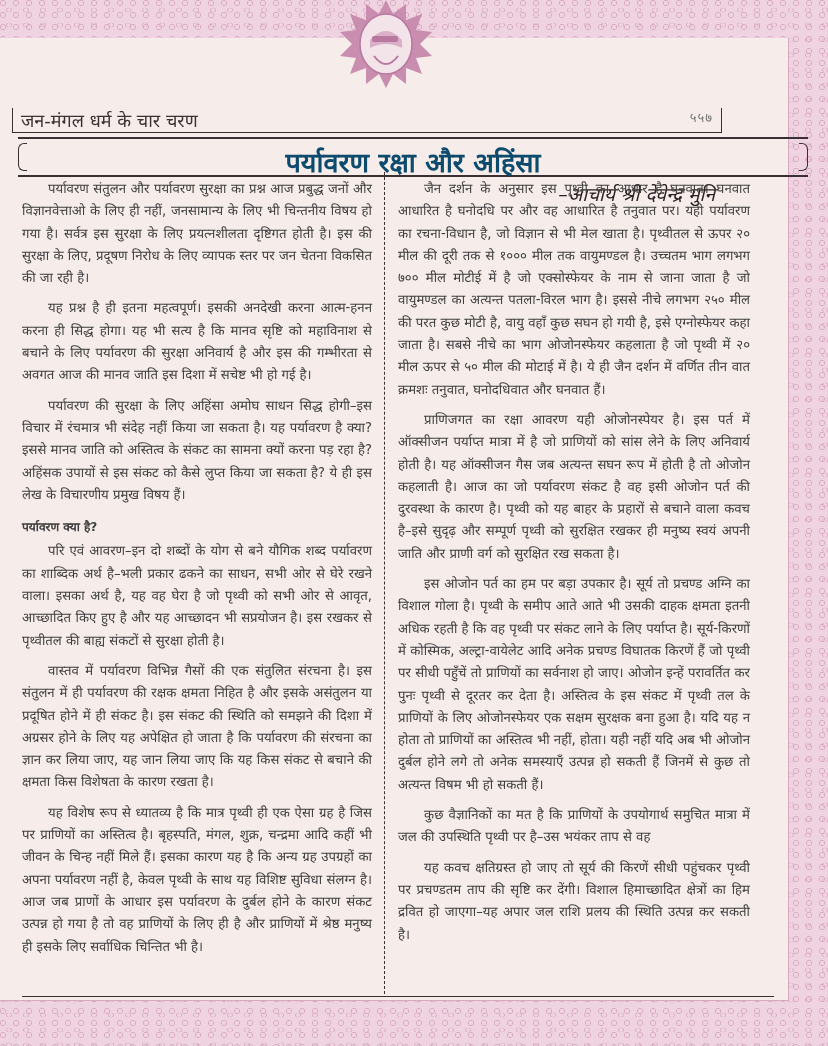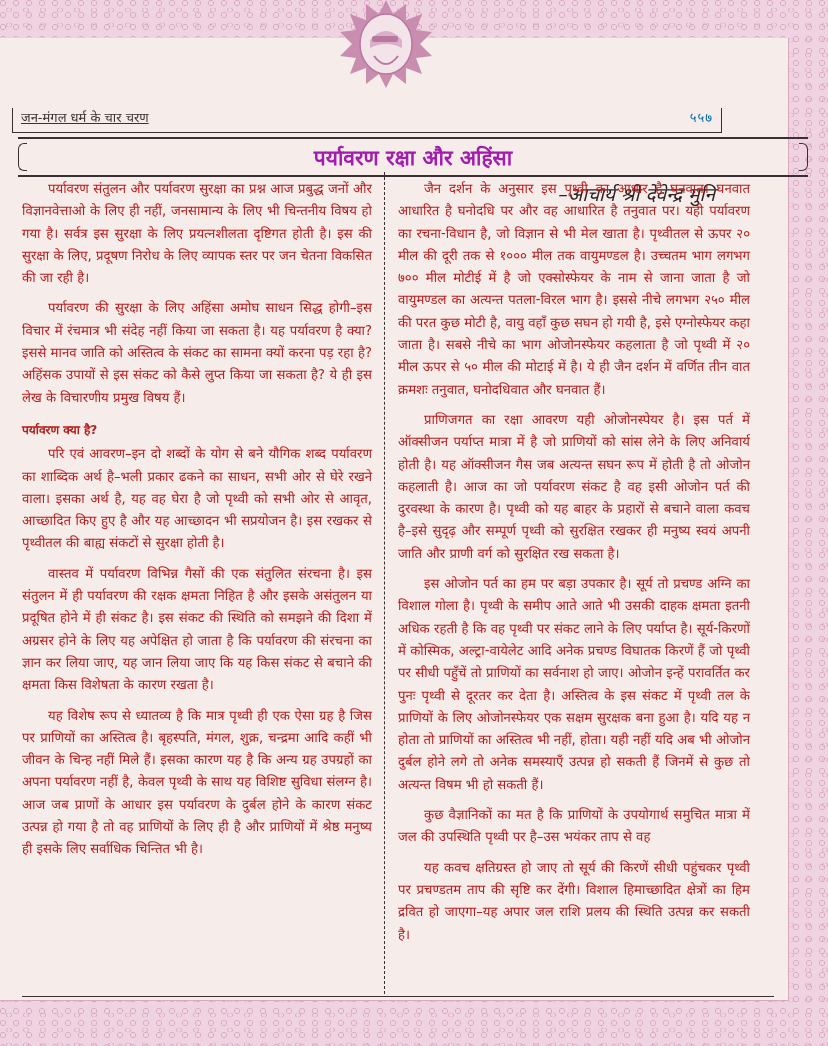--- a/index.html
+++ b/index.html
@@ -22,49 +22,49 @@
   .emblem {
     position: absolute; left: 334px; top: 0; width: 104px; height: 88px; z-index: 3;
   }
   .running-head {
     position: absolute; left: 12px; top: 70px; width: 708px; height: 24px;
     border-bottom: 1px solid #3a3033;
     border-left: 1px solid #3a3033; border-right: 1px solid #3a3033;
     border-left-width: 1px;
   }
   .running-head .book {
-    position: absolute; left: 8px; top: 0; font-size: 13px; color: #3a3234; text-decoration: underline;
+    position: absolute; left: 8px; top: 0; font-size: 18px; color: #3a3234;
   }
   .running-head .pno {
-    position: absolute; right: 8px; top: 0; font-size: 13px; color: #0369a1;
+    position: absolute; right: 8px; top: 0; font-size: 13px; color: #737373;
     letter-spacing: 1px;
   }
   .title-box {
     position: absolute; left: 18px; top: 99px; width: 790px; height: 40px;
   }
   .title-box .frame {
     position: absolute; left: 0; top: 0; right: 0; bottom: 0;
     border-top: 2px solid #3a3033; border-bottom: 2px solid #3a3033;
   }
   .title-box .frame:before, .title-box .frame:after {
     content: ""; position: absolute; top: 4px; bottom: 4px; width: 8px;
     border: 1.5px solid #3a3033;
   }
   .title-box .frame:before { left: 0; border-right: none; border-radius: 6px 0 0 6px; }
   .title-box .frame:after { right: 0; border-left: none; border-radius: 0 6px 6px 0; }
   .title-box .title {
     position: absolute; left: 0; right: 0; top: 6px; text-align: center;
-    font-size: 21px; font-weight: bold; color: #a21caf;
+    font-size: 27px; font-weight: bold; color: #0c4a6e;
   }
   .author {
     position: absolute; right: 73px; top: 143px; font-size: 19px; font-style: italic; color: #2a2225;
   }
   .col {
     position: absolute; top: 178px; font-size: 13.2px; line-height: 22.3px;
-    text-align: justify; color: #b91c1c;
+    text-align: justify; color: #404040;
   }
   .col.left { left: 22px; width: 350px; }
   .col.right { left: 398px; width: 352px; }
   .col p { margin: 0 0 8px 0; text-indent: 26px; }
   .col h3 { margin: 10px 0 2px 0; font-size: 12px; font-weight: bold; }
   .divider {
     position: absolute; left: 384px; top: 172px; width: 0; height: 822px;
     border-left: 1px dashed #3a3033;
   }
   .bottom-rule {
@@ -93,20 +93,21 @@
 
   <div class="title-box">
     <div class="frame"></div>
     <div class="title">पर्यावरण रक्षा और अहिंसा</div>
   </div>
   <div class="author">–आचार्य श्री देवेन्द्र मुनि</div>
 </div>
 
 <div class="col left">
   <p>पर्यावरण संतुलन और पर्यावरण सुरक्षा का प्रश्न आज प्रबुद्ध जनों और विज्ञानवेत्ताओ के लिए ही नहीं, जनसामान्य के लिए भी चिन्तनीय विषय हो गया है। सर्वत्र इस सुरक्षा के लिए प्रयत्नशीलता दृष्टिगत होती है। इस की सुरक्षा के लिए, प्रदूषण निरोध के लिए व्यापक स्तर पर जन चेतना विकसित की जा रही है।</p>
+  <p>यह प्रश्न है ही इतना महत्वपूर्ण। इसकी अनदेखी करना आत्म-हनन करना ही सिद्ध होगा। यह भी सत्य है कि मानव सृष्टि को महाविनाश से बचाने के लिए पर्यावरण की सुरक्षा अनिवार्य है और इस की गम्भीरता से अवगत आज की मानव जाति इस दिशा में सचेष्ट भी हो गई है।</p>
   <p>पर्यावरण की सुरक्षा के लिए अहिंसा अमोघ साधन सिद्ध होगी–इस विचार में रंचमात्र भी संदेह नहीं किया जा सकता है। यह पर्यावरण है क्या? इससे मानव जाति को अस्तित्व के संकट का सामना क्यों करना पड़ रहा है? अहिंसक उपायों से इस संकट को कैसे लुप्त किया जा सकता है? ये ही इस लेख के विचारणीय प्रमुख विषय हैं।</p>
   <h3>पर्यावरण क्या है?</h3>
   <p>परि एवं आवरण–इन दो शब्दों के योग से बने यौगिक शब्द पर्यावरण का शाब्दिक अर्थ है–भली प्रकार ढकने का साधन, सभी ओर से घेरे रखने वाला। इसका अर्थ है, यह वह घेरा है जो पृथ्वी को सभी ओर से आवृत, आच्छादित किए हुए है और यह आच्छादन भी सप्रयोजन है। इस रखकर से पृथ्वीतल की बाह्य संकटों से सुरक्षा होती है।</p>
   <p>वास्तव में पर्यावरण विभिन्न गैसों की एक संतुलित संरचना है। इस संतुलन में ही पर्यावरण की रक्षक क्षमता निहित है और इसके असंतुलन या प्रदूषित होने में ही संकट है। इस संकट की स्थिति को समझने की दिशा में अग्रसर होने के लिए यह अपेक्षित हो जाता है कि पर्यावरण की संरचना का ज्ञान कर लिया जाए, यह जान लिया जाए कि यह किस संकट से बचाने की क्षमता किस विशेषता के कारण रखता है।</p>
   <p>यह विशेष रूप से ध्यातव्य है कि मात्र पृथ्वी ही एक ऐसा ग्रह है जिस पर प्राणियों का अस्तित्व है। बृहस्पति, मंगल, शुक्र, चन्द्रमा आदि कहीं भी जीवन के चिन्ह नहीं मिले हैं। इसका कारण यह है कि अन्य ग्रह उपग्रहों का अपना पर्यावरण नहीं है, केवल पृथ्वी के साथ यह विशिष्ट सुविधा संलग्न है। आज जब प्राणों के आधार इस पर्यावरण के दुर्बल होने के कारण संकट उत्पन्न हो गया है तो वह प्राणियों के लिए ही है और प्राणियों में श्रेष्ठ मनुष्य ही इसके लिए सर्वाधिक चिन्तित भी है।</p>
 </div>
 
 <div class="divider"></div>
 
 <div class="col right">

